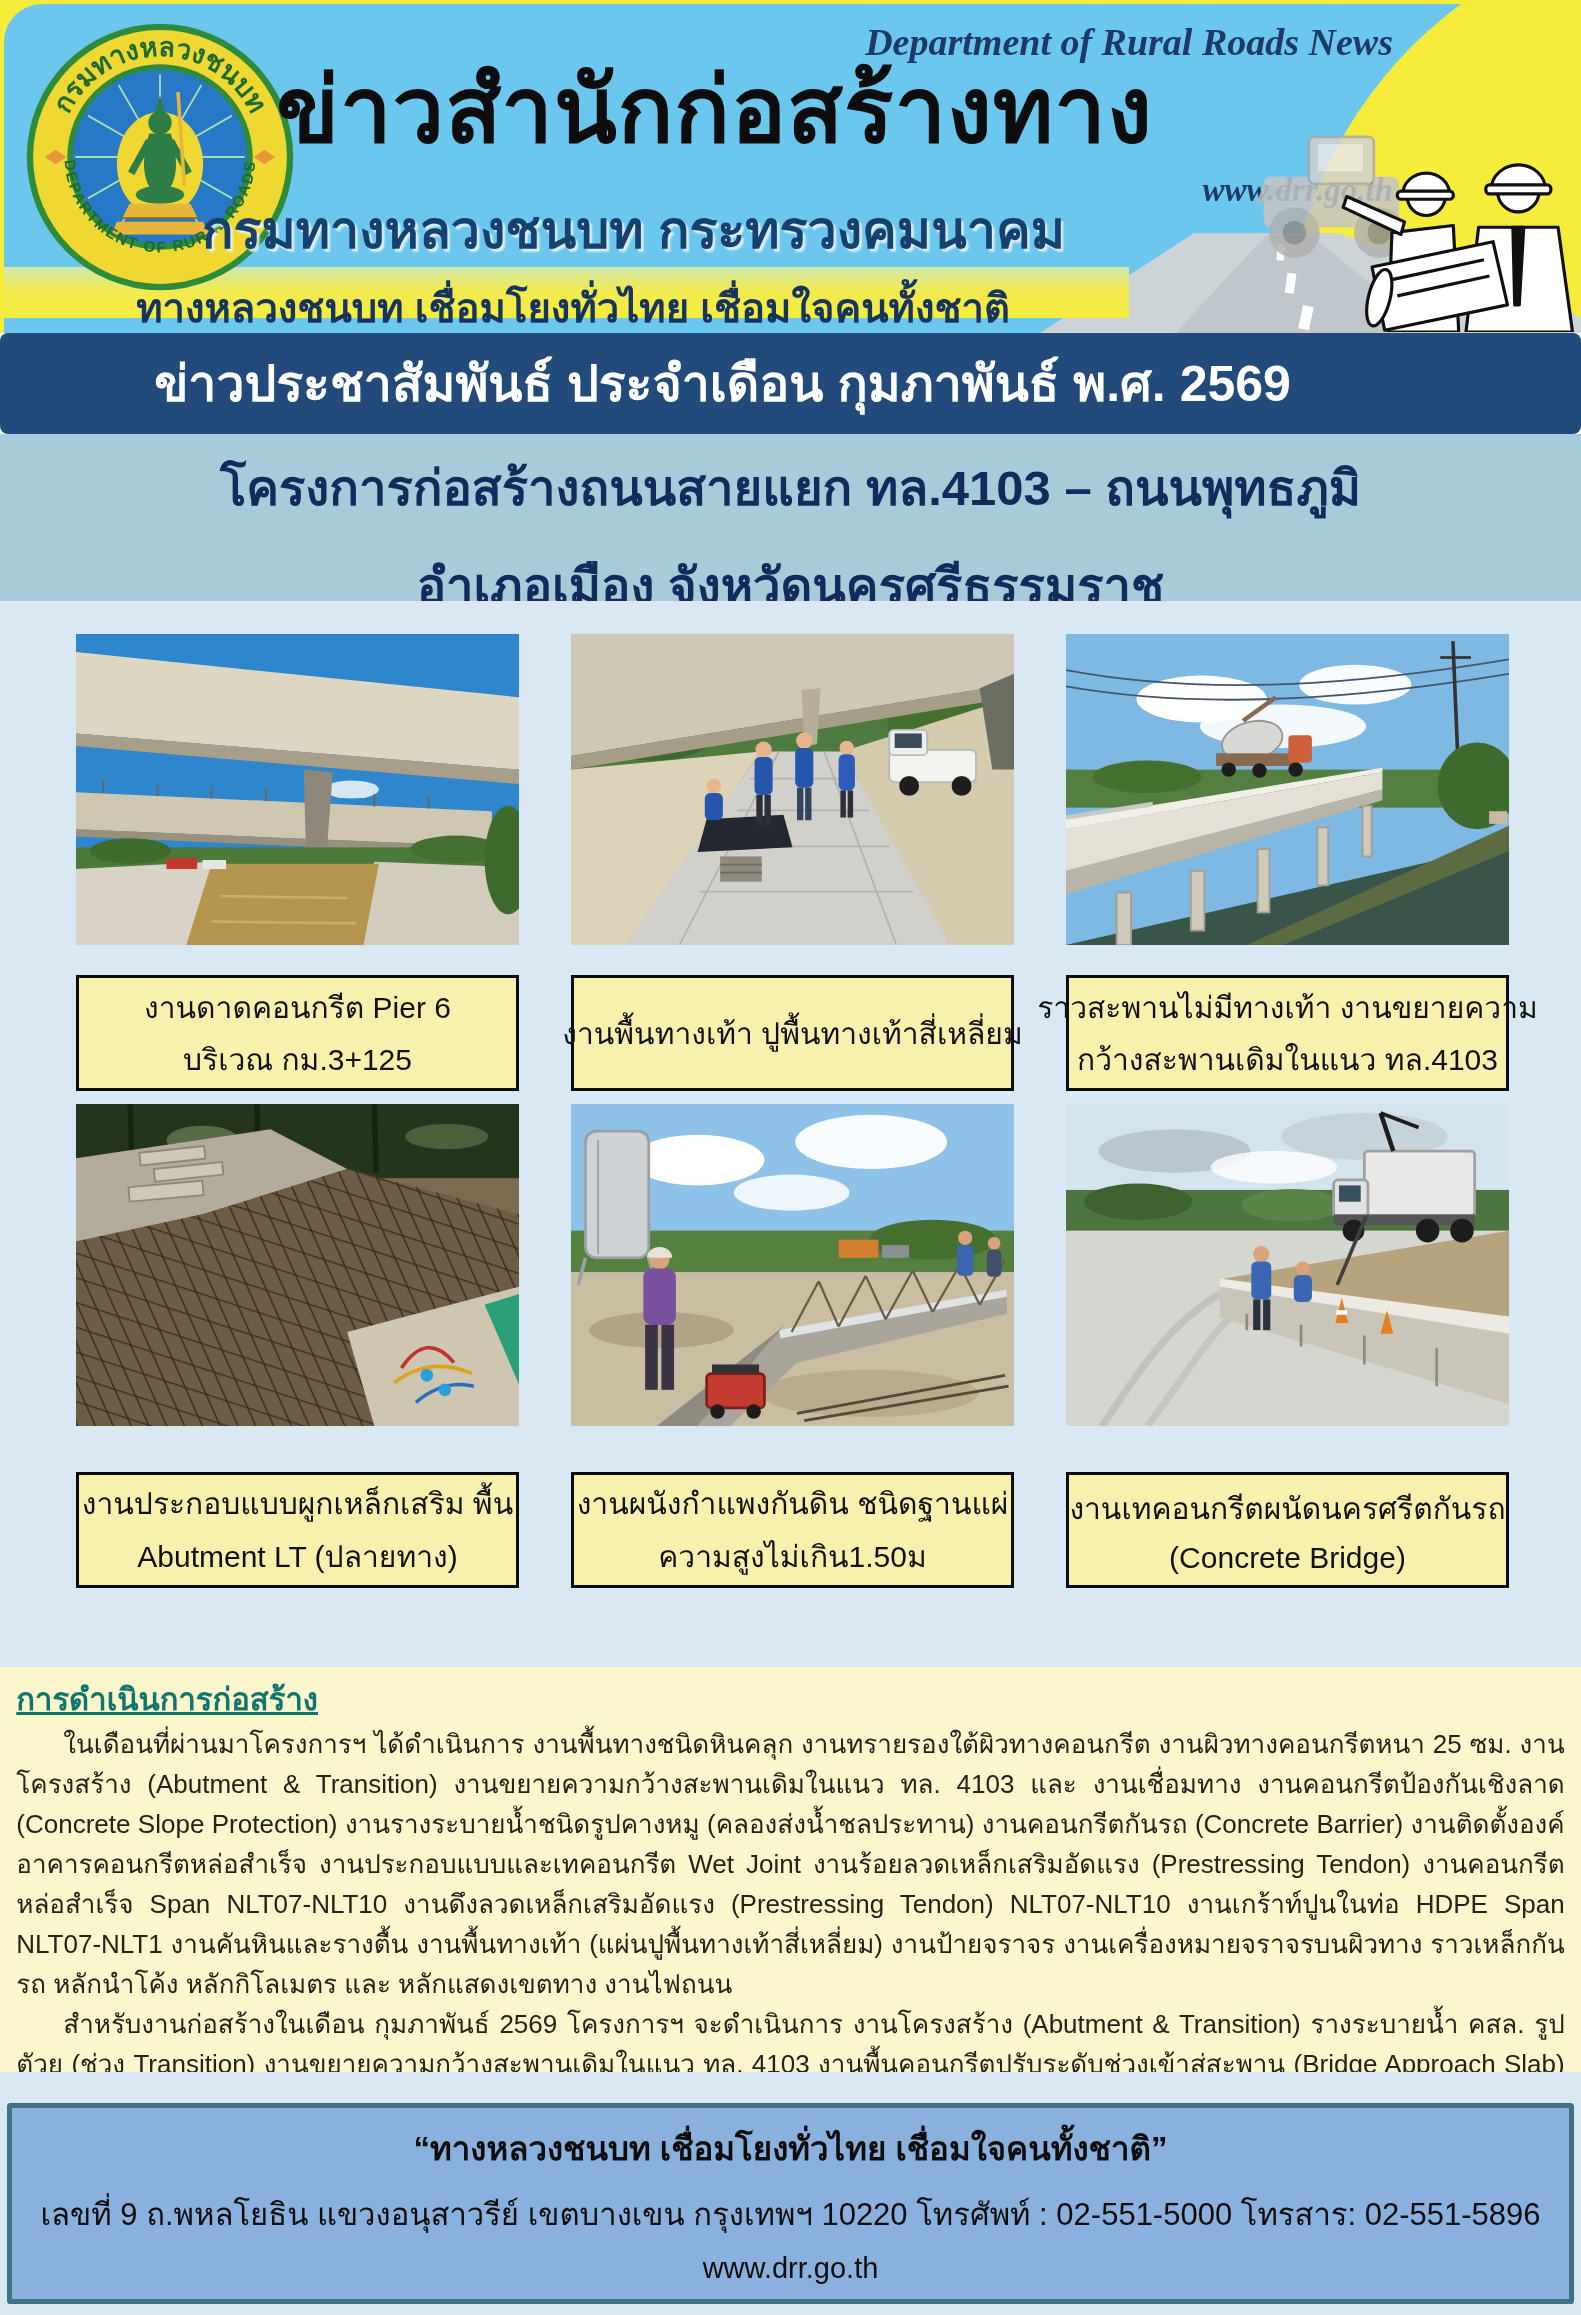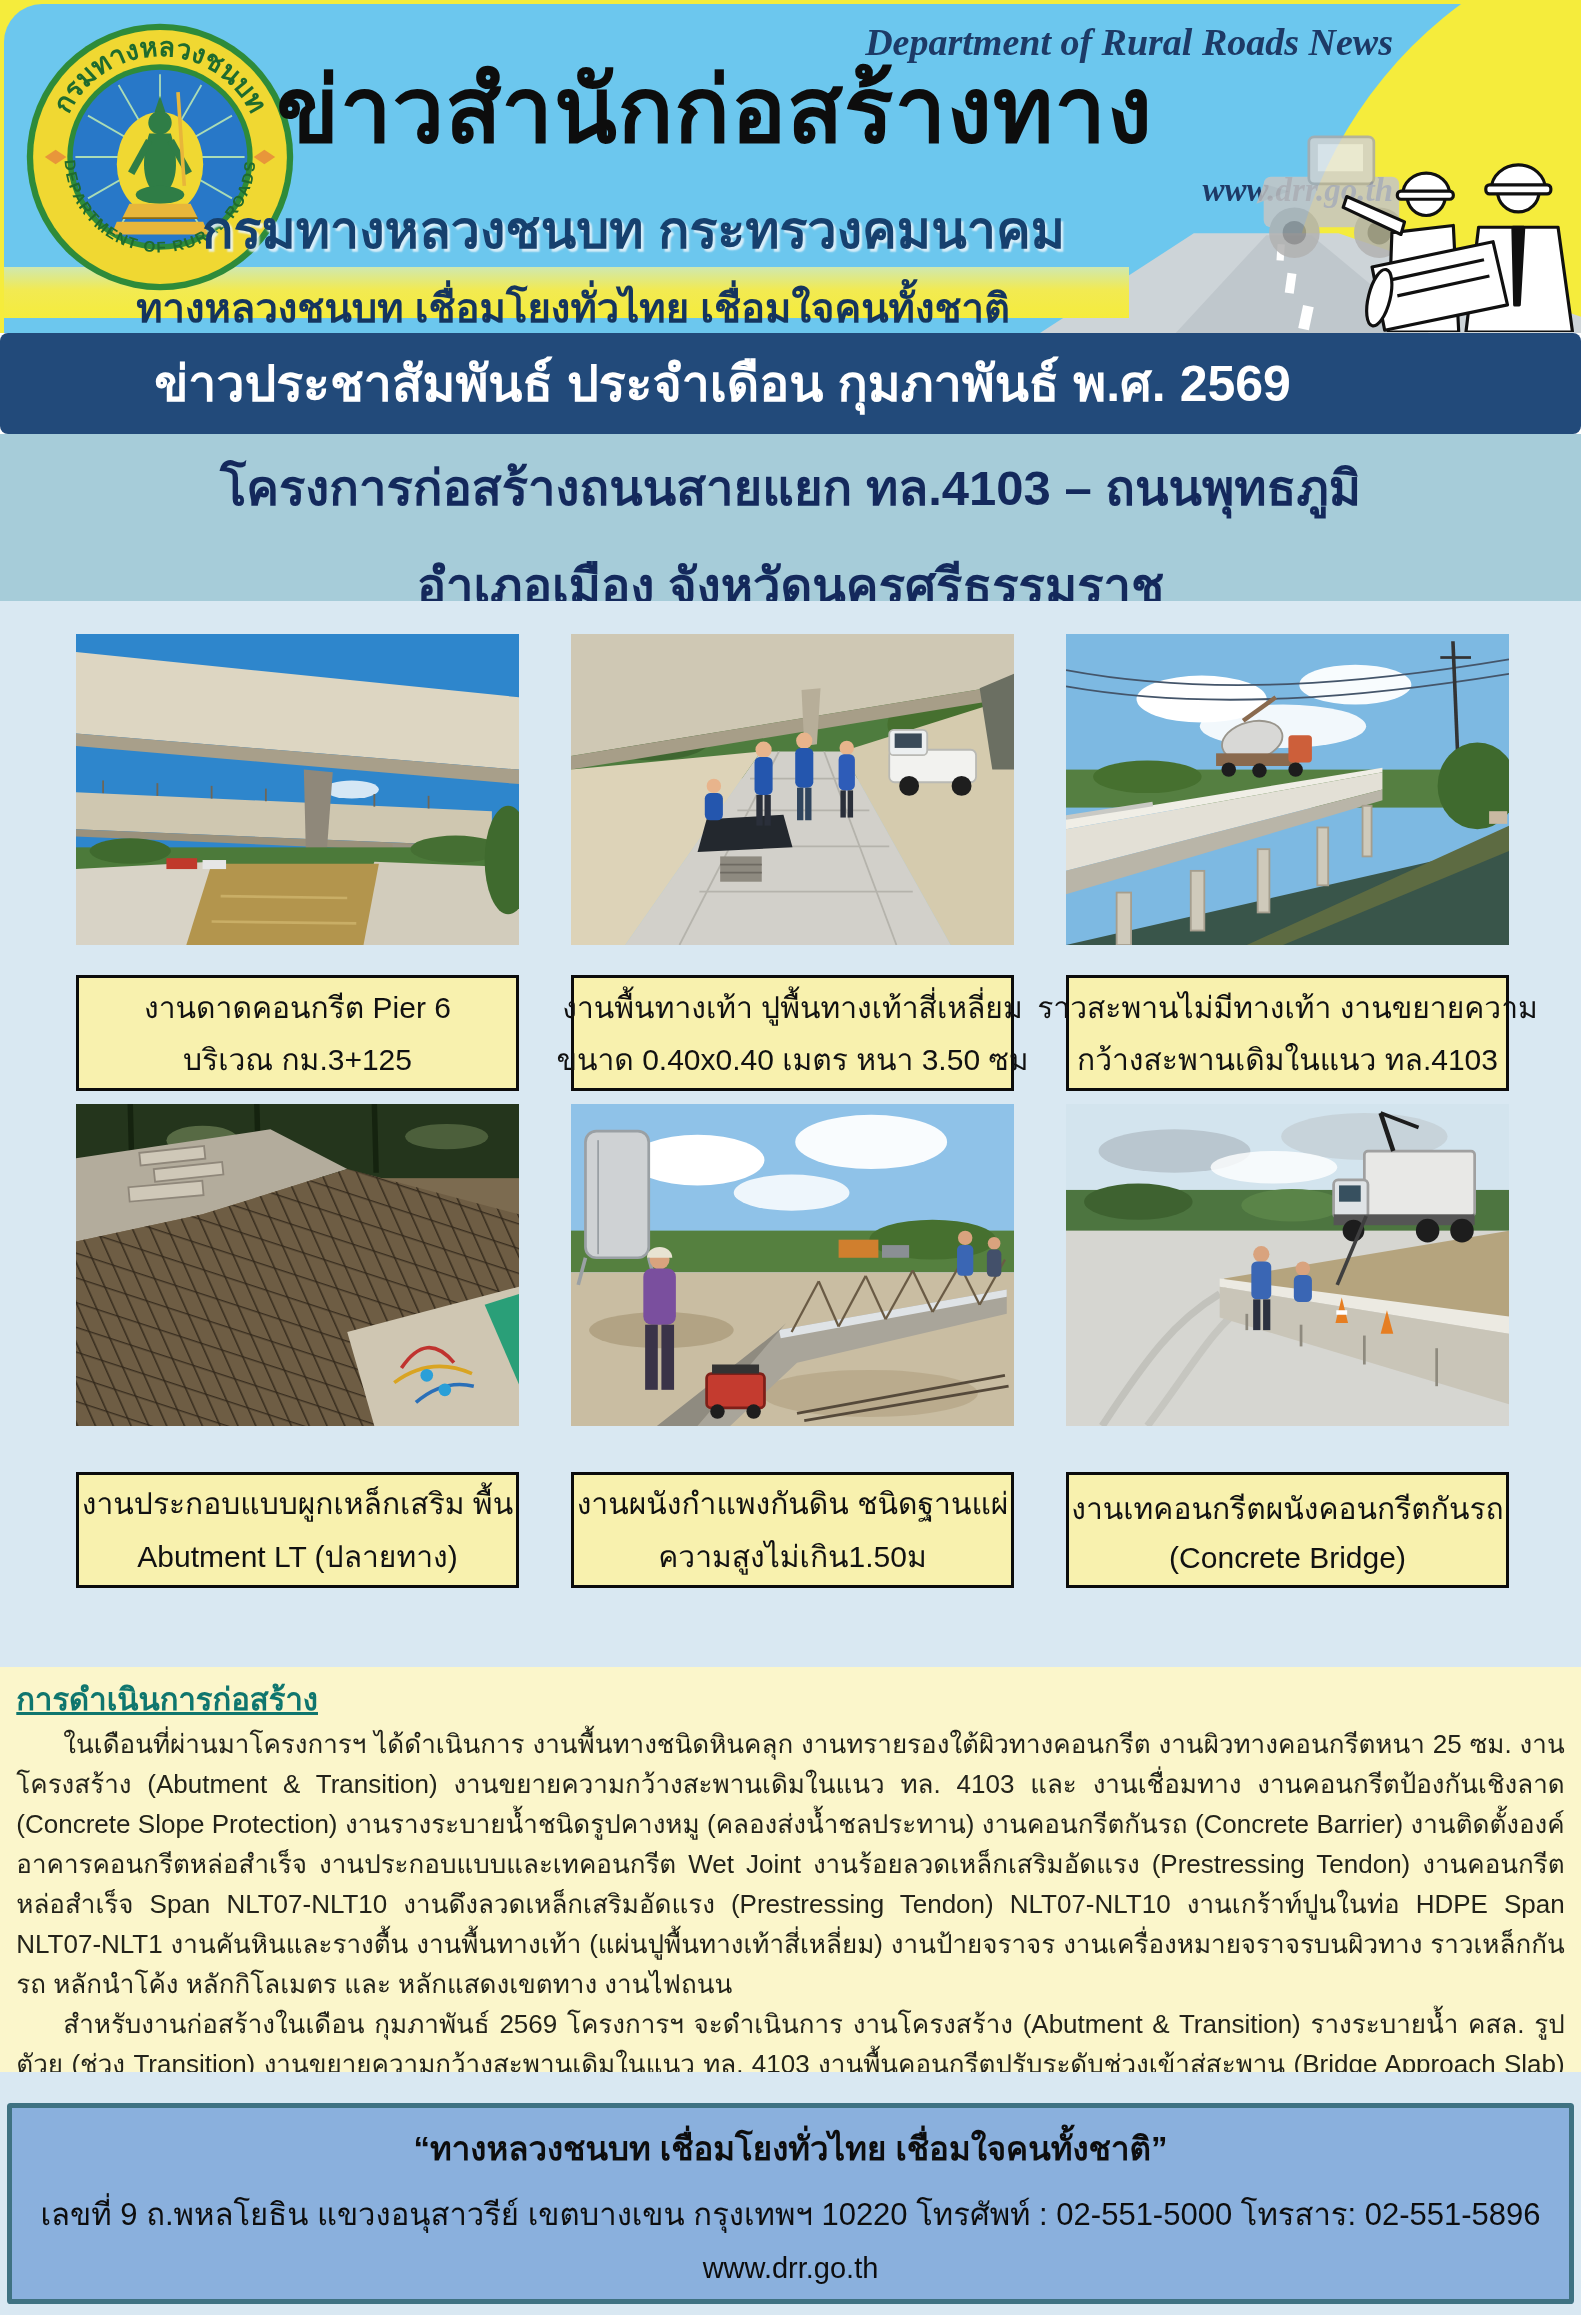--- a/index.html
+++ b/index.html
@@ -313,21 +313,20 @@
       </div>
     </div>
 
     <div class="caption-row row1-captions">
       <div class="caption-box">
         <div>งานดาดคอนกรีต Pier 6</div>
         <div>บริเวณ กม.3+125</div>
       </div>
       <div class="caption-box">
         <div>งานพื้นทางเท้า ปูพื้นทางเท้าสี่เหลี่ยม</div>
-        <div>ขนาด 0.40x0.40 เมตร หนา 3.50 ซม</div>
       </div>
       <div class="caption-box">
         <div>ราวสะพานไม่มีทางเท้า งานขยายความ</div>
         <div>กว้างสะพานเดิมในแนว ทล.4103</div>
       </div>
     </div>
 
     <div class="photo-row row2-photos">
       <div class="cell">
         <svg viewBox="0 0 490 356" preserveAspectRatio="none">
@@ -471,21 +470,21 @@
     <div class="caption-row row2-captions">
       <div class="caption-box">
         <div>งานประกอบแบบผูกเหล็กเสริม พื้น</div>
         <div>Abutment LT (ปลายทาง)</div>
       </div>
       <div class="caption-box">
         <div>งานผนังกำแพงกันดิน ชนิดฐานแผ่</div>
         <div>ความสูงไม่เกิน1.50ม</div>
       </div>
       <div class="caption-box">
-        <div>งานเทคอนกรีตผนังคอนกรีตกันรถ</div>
+        <div>งานเทคอนกรีตผนัดนครศรีตกันรถ</div>
         <div>(Concrete Bridge)</div>
       </div>
     </div>
   </section>
 
   <section class="article">
     <h2>การดำเนินการก่อสร้าง</h2>
     <p>ในเดือนที่ผ่านมาโครงการฯ ได้ดำเนินการ งานพื้นทางชนิดหินคลุก งานทรายรองใต้ผิวทางคอนกรีต งานผิวทางคอนกรีตหนา 25 ซม. งานโครงสร้าง (Abutment &amp; Transition) งานขยายความกว้างสะพานเดิมในแนว ทล. 4103 และ งานเชื่อมทาง งานคอนกรีตป้องกันเชิงลาด (Concrete Slope Protection) งานรางระบายน้ำชนิดรูปคางหมู (คลองส่งน้ำชลประทาน) งานคอนกรีตกันรถ (Concrete Barrier) งานติดตั้งองค์อาคารคอนกรีตหล่อสำเร็จ งานประกอบแบบและเทคอนกรีต Wet Joint งานร้อยลวดเหล็กเสริมอัดแรง (Prestressing Tendon) งานคอนกรีตหล่อสำเร็จ Span NLT07-NLT10 งานดึงลวดเหล็กเสริมอัดแรง (Prestressing Tendon) NLT07-NLT10 งานเกร้าท์ปูนในท่อ HDPE Span NLT07-NLT1 งานคันหินและรางตื้น งานพื้นทางเท้า (แผ่นปูพื้นทางเท้าสี่เหลี่ยม) งานป้ายจราจร งานเครื่องหมายจราจรบนผิวทาง ราวเหล็กกันรถ หลักนำโค้ง หลักกิโลเมตร และ หลักแสดงเขตทาง งานไฟถนน</p>
     <p>สำหรับงานก่อสร้างในเดือน กุมภาพันธ์ 2569 โครงการฯ จะดำเนินการ งานโครงสร้าง (Abutment &amp; Transition) รางระบายน้ำ คสล. รูปตัวยู (ช่วง Transition) งานขยายความกว้างสะพานเดิมในแนว ทล. 4103 งานพื้นคอนกรีตปรับระดับช่วงเข้าสู่สะพาน (Bridge Approach Slab) และงานเชื่อมทาง งานคอนกรีตป้องกันเชิงลาด (Concrete Slope Protection) งานรางระบายน้ำชนิดรูปคางหมู (คลองส่งน้ำชลประทาน) งานคอนกรีตกันรถ (Concrete Barrier) งานคันหินและรางตื้น งานพื้นทางเท้า (แผ่นปูพื้นทางเท้าสี่เหลี่ยม) ขนาด 0.40 x 0.40 เมตร ความหนา 3.50 ซม. งานป้ายจราจร งานเครื่องหมายจราจร บนผิวทาง ราวเหล็กกันรถ หลักนำโค้ง หลักกิโลเมตร และ หลักแสดงเขตทาง งานไฟถนน</p>
   </section>

